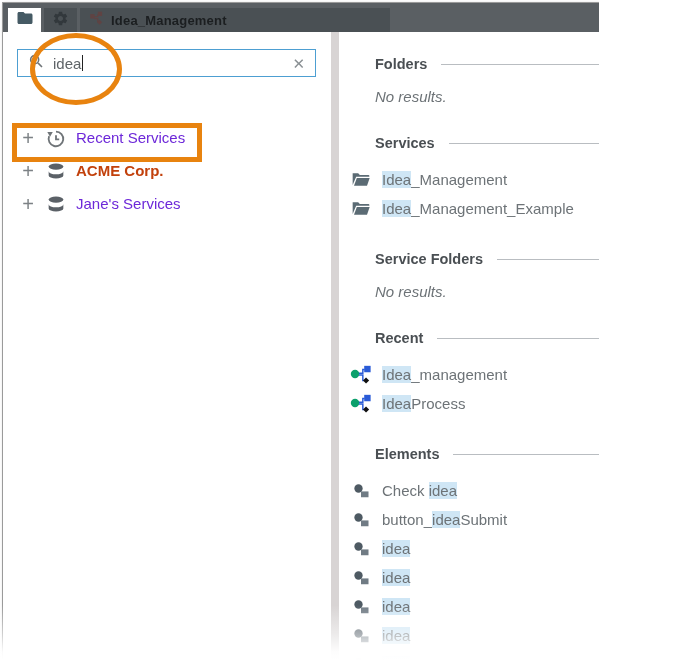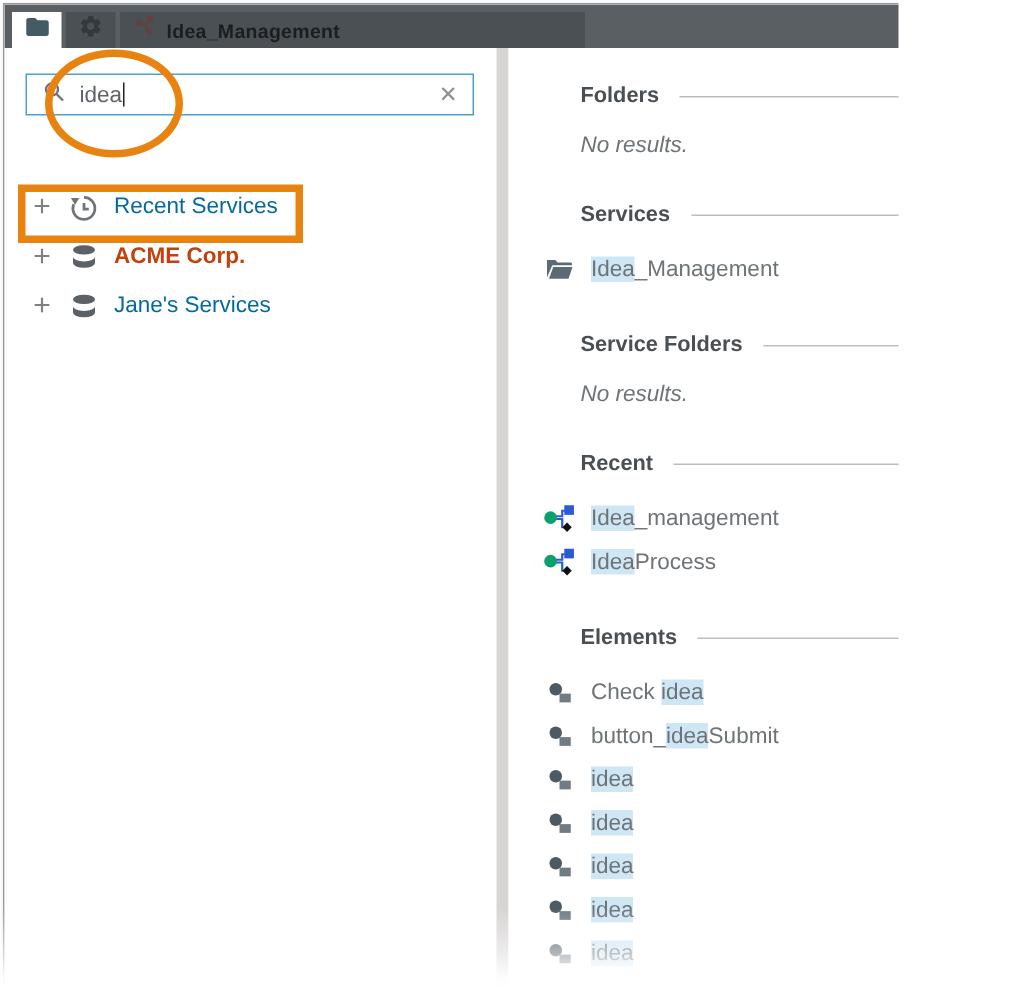--- a/index.html
+++ b/index.html
@@ -11,32 +11,32 @@
   .tabbar{position:absolute;left:0;top:0;width:100%;height:29px;background:#5a5f63;}
   .tab{position:absolute;top:5px;height:24px;display:flex;align-items:center;justify-content:center;cursor:pointer;}
   .tab-explorer{left:5px;width:33px;background:#ffffff;}
   .tab-settings{left:41px;width:33px;background:#4a5054;}
   .tab-model{left:77px;width:310px;background:#4a5054;justify-content:flex-start;padding-left:9px;gap:7px;box-sizing:border-box;}
   .tab-model .tab-label{font-size:13px;font-weight:bold;color:#1b1e20;letter-spacing:.2px;}
   
   .leftpanel{position:absolute;left:0;top:29px;width:328px;bottom:0;background:#fff;}
   .splitter{position:absolute;left:328px;top:29px;width:8px;bottom:0;background:#d8d4d4;}
   .rightpanel{position:absolute;left:336px;top:29px;right:17px;bottom:0;background:#fff;
-    padding:24px 26px 0 48px;box-sizing:border-box;overflow:hidden;}
+    padding:24px 26px 0 36px;box-sizing:border-box;overflow:hidden;}
   
   .searchbox{position:absolute;left:14px;top:17px;width:299px;height:28px;border:1px solid #4d9fd2;
     background:#fff;display:flex;align-items:center;padding:0 10px;box-sizing:border-box;gap:9px;}
   .search-text{font-size:15px;color:#5f6468;display:flex;align-items:center;}
   .caret{display:inline-block;width:1px;height:16px;background:#222;margin-left:1px;}
   .search-clear{margin-left:auto;color:#8a9094;font-size:15px;cursor:pointer;line-height:1;}
   
   .tree{position:absolute;left:0;top:89px;width:100%;}
   .trow{position:relative;display:flex;align-items:center;height:33px;padding-left:17px;gap:9px;cursor:pointer;}
   .plus{font-size:20px;color:#7c8185;width:16px;text-align:center;line-height:16px;font-weight:500;}
-  .tlabel{font-size:15px;color:#0369a1;}
+  .tlabel{font-size:15px;color:#6d28d9;}
   .tlabel.bold{font-weight:bold;color:#c2410c;}
   .ticon{width:22px;height:22px;display:flex;align-items:center;justify-content:center;}
   
   .ann-ellipse{position:absolute;left:27px;top:30px;width:82px;height:62px;border:5px solid #e8830f;
     border-radius:50%;z-index:40;pointer-events:none;}
   .ann-rect{position:absolute;left:9px;top:120px;width:190px;height:39px;border:5px solid #e8830f;
     z-index:40;pointer-events:none;box-sizing:border-box;}
   
   .section-header{display:flex;align-items:center;margin:28px 0 14px 0;}
   .section-header.first{margin-top:0;}
@@ -162,20 +162,29 @@
     <div class="items">
       <div class="ritem">
         <span class="ricon">
           <svg width="22" height="20" viewBox="0 0 24 24">
                 <path fill="#5b6b74" d="M2 4h6.6l2 2H21a1 1 0 0 1 1 1v1.2H6.2L2 18z"></path>
                 <path fill="#5b6b74" d="M7 9.6h15.4L19.2 19H3.6z"></path>
               </svg>
         </span>
         <span class="rlabel"><span></span><span class="hl">Idea</span><span>_Management</span></span>
       </div>
+      <div class="ritem">
+        <span class="ricon">
+          <svg width="22" height="20" viewBox="0 0 24 24">
+                <path fill="#5b6b74" d="M2 4h6.6l2 2H21a1 1 0 0 1 1 1v1.2H6.2L2 18z"></path>
+                <path fill="#5b6b74" d="M7 9.6h15.4L19.2 19H3.6z"></path>
+              </svg>
+        </span>
+        <span class="rlabel"><span></span><span class="hl">Idea</span><span>_Management_Example</span></span>
+      </div>
     </div>
 
     <div class="section-header">
       <span class="section-title">Service Folders</span>
       <span class="section-line"></span>
     </div>
     <div class="note">No results.</div>
 
     <div class="section-header">
       <span class="section-title">Recent</span>

